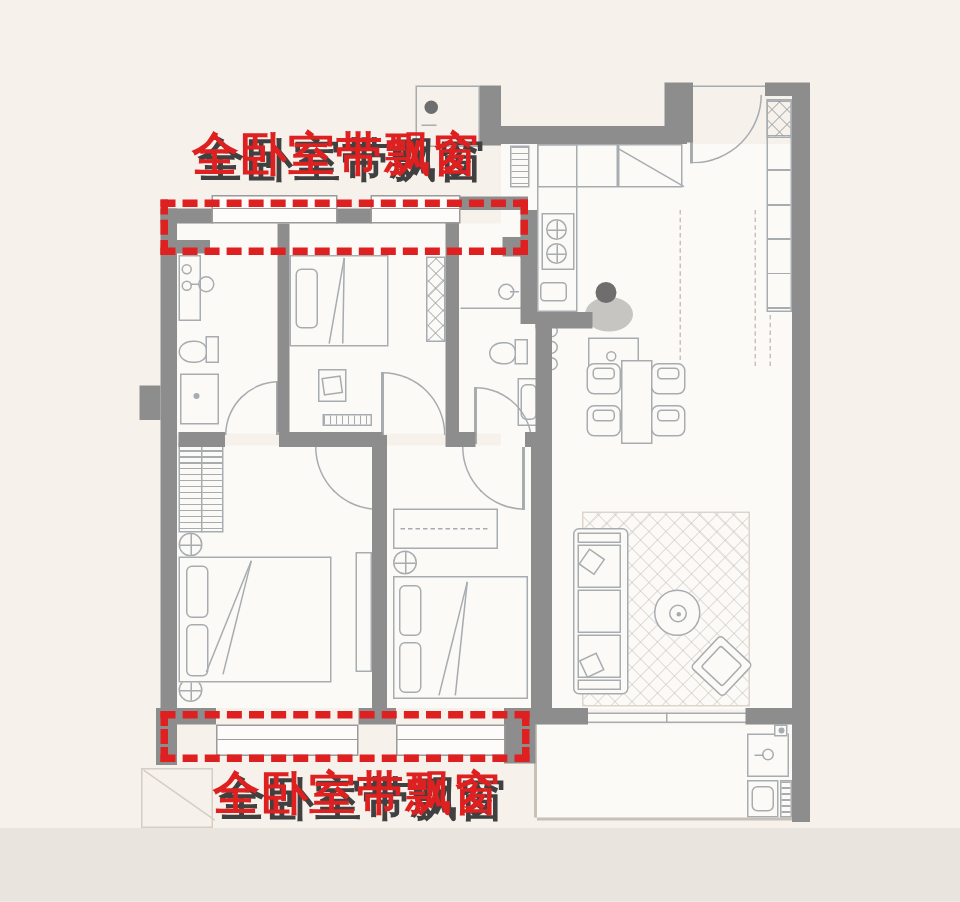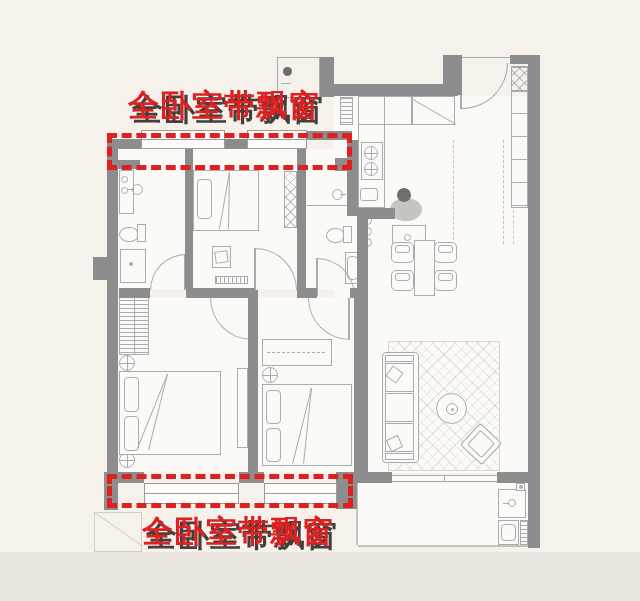--- a/index.html
+++ b/index.html
@@ -1,20 +1,20 @@
 <!DOCTYPE html>
 <html style="--background: #f6f1ea; --floor: #fcfaf7; --wall: #8d8d8d; --line: #a7acb0; --line-soft: #c9c1b8; --highlight-red: #df2020; --label-shadow: #404040; --watermark: #cfc5ba;"><head>
 <meta charset="utf-8">
 <style>
   * { box-sizing: border-box; margin: 0; padding: 0; }
   html,body { background:#e9e4de; }
   #plan {
     position: relative; width: 640px; height: 552px; overflow: hidden;
     background: var(--background,#f6f1ea);
-    font-family: Liberation Sans, sans-serif;
+    font-family: Liberation Mono, monospace;
   }
   .floor { position:absolute; background: var(--floor,#fcfaf7); }
   .wall  { position:absolute; background: var(--wall,#8d8d8d); }
   .ln    { position:absolute; background: var(--line,#a7acb0); }
   .soft  { background: var(--line-soft,#c9c1b8) !important; }
   .box   { position:absolute; border:1px solid var(--line,#a7acb0); background:var(--floor,#fcfaf7); }
   .nofill{ background:transparent; }
   .circ  { border-radius:50%; }
   .cross { background:
             linear-gradient(var(--line),var(--line)) center/100% 1px no-repeat,

